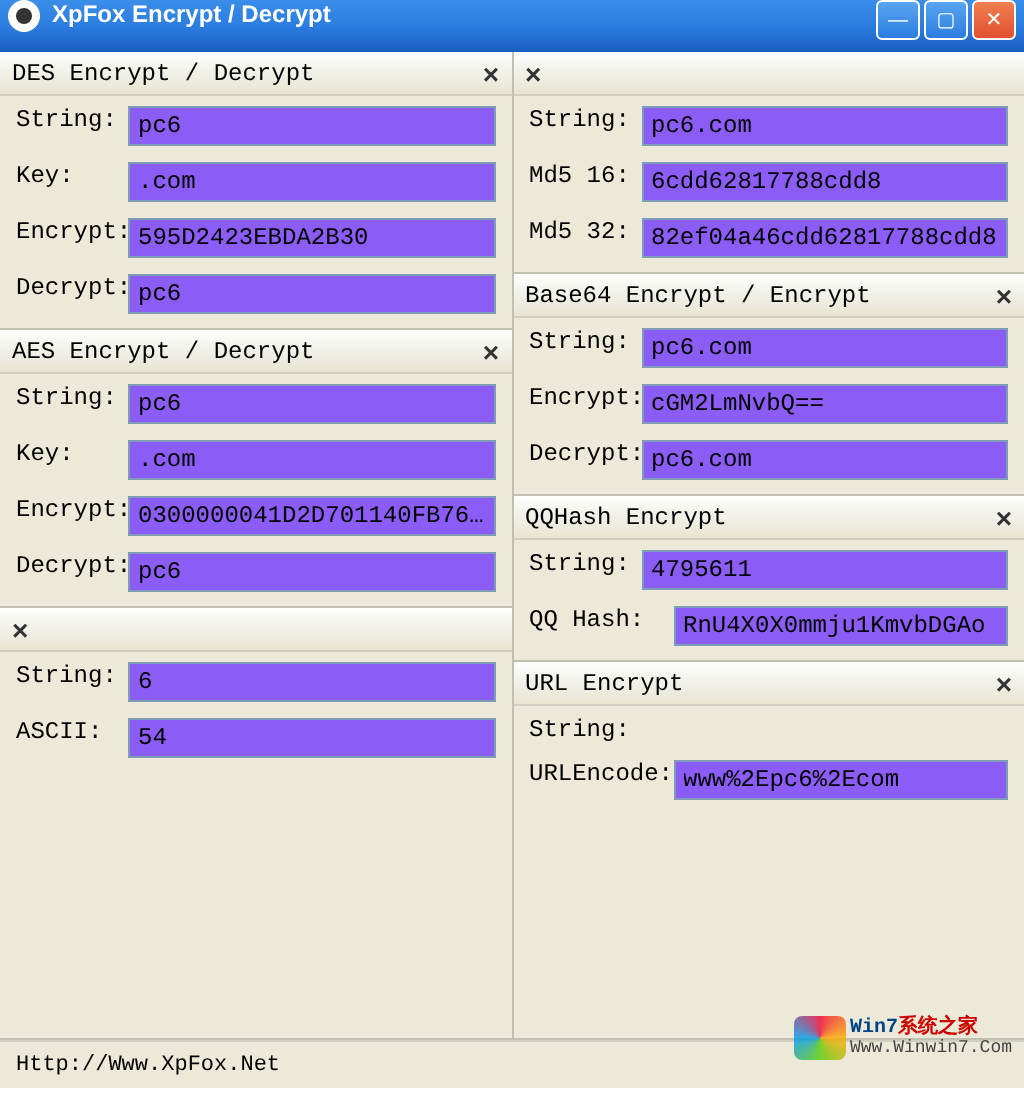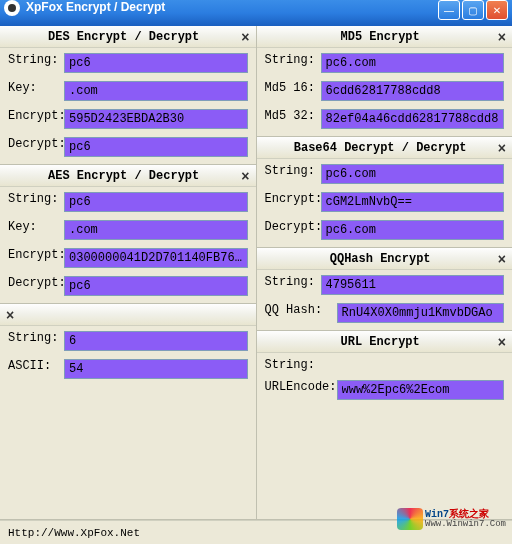--- a/index.html
+++ b/index.html
@@ -9,21 +9,21 @@
 .titlebar .app-icon::before { content: ""; position: absolute; top: 4px; left: 4px; width: 8px; height: 8px; background: #333; border-radius: 50%; }
 .titlebar .title-text { font-size: 12px; font-weight: bold; flex: 1; }
 .winbtns { display: flex; gap: 2px; }
 .winbtn { width: 22px; height: 20px; border: 1px solid #fff; border-radius: 3px; background: linear-gradient(to bottom, #5aa5f0, #2b7de0); display: flex; align-items: center; justify-content: center; color: #fff; font-size: 10px; cursor: pointer; }
 .winbtn.close { background: linear-gradient(to bottom, #f08050, #e05030); }
 .content { display: flex; background: #ece9d8; height: 494px; }
 .col { flex: 1; display: flex; flex-direction: column; }
 .col.left { border-right: 1px solid #c0c0b0; }
 .panel { border-bottom: 1px solid #c0c0b0; padding-bottom: 4px; }
 .panel-header { background: linear-gradient(to bottom, #fefefe 0%, #f0f0e8 50%, #e8e5d0 100%); height: 22px; display: flex; align-items: center; padding: 0 6px; font-weight: bold; border-bottom: 1px solid #d0d0c0; }
-.panel-header .ptitle { flex: 1; font-family: "Courier New", monospace; font-size: 12px; font-weight: bold; text-align: center; }
+.panel-header .ptitle { flex: 1; font-family: "Courier New", monospace; font-size: 12px; font-weight: normal; }
 .panel-header .pclose { font-weight: bold; font-size: 14px; cursor: pointer; color: #333; }
 .row { display: flex; padding: 5px 8px 3px 8px; }
 .row .label { width: 56px; font-family: "Courier New", monospace; font-size: 12px; white-space: nowrap; }
 .row .label.wide { width: 72px; }
 .row input { flex: 1; min-width: 0; border: 1px solid #7f9db9; height: 20px; padding: 1px 4px; font-family: "Courier New", monospace; font-size: 12px; background: #8b5cf6; }
 .statusbar { height: 24px; background: #ece9d8; display: flex; align-items: center; padding: 0 8px; font-family: "Courier New", monospace; font-size: 11px; position: relative; border-top: 1px solid #d0d0c0; }
 .watermark { position: absolute; right: 6px; bottom: 14px; font-size: 10px; display: flex; align-items: flex-end; gap: 2px; }
 .wm-logo { width: 26px; height: 22px; background: conic-gradient(#e03, #fa0, #5c0, #09e, #e03); border-radius: 4px; opacity: 0.8; }
 .wm-text { line-height: 1.1; }
 .wm-text .l1 { color: #048; font-weight: bold; }
@@ -105,40 +105,39 @@
           <input value="54" style="">
         </div>
     </div>
 
   </div>
 
   <div class="col">
 
     <div class="panel">
       <div class="panel-header">
-        <span class="ptitle">MD5 Encrypt</span>
         <span class="pclose">×</span>
       </div>
       <div class="row">
           <span class="label">String:</span>
           <input value="pc6.com" style="">
         </div>
       <div class="row">
           <span class="label">Md5 16:</span>
           <input value="6cdd62817788cdd8" style="">
         </div>
       <div class="row">
           <span class="label">Md5 32:</span>
           <input value="82ef04a46cdd62817788cdd8" style="">
         </div>
     </div>
 
     <div class="panel">
       <div class="panel-header">
-        <span class="ptitle">Base64  Decrypt / Decrypt</span>
+        <span class="ptitle">Base64  Encrypt / Encrypt</span>
         <span class="pclose">×</span>
       </div>
       <div class="row">
           <span class="label">String:</span>
           <input value="pc6.com" style="">
         </div>
       <div class="row">
           <span class="label">Encrypt:</span>
           <input value="cGM2LmNvbQ==" style="">
         </div>

